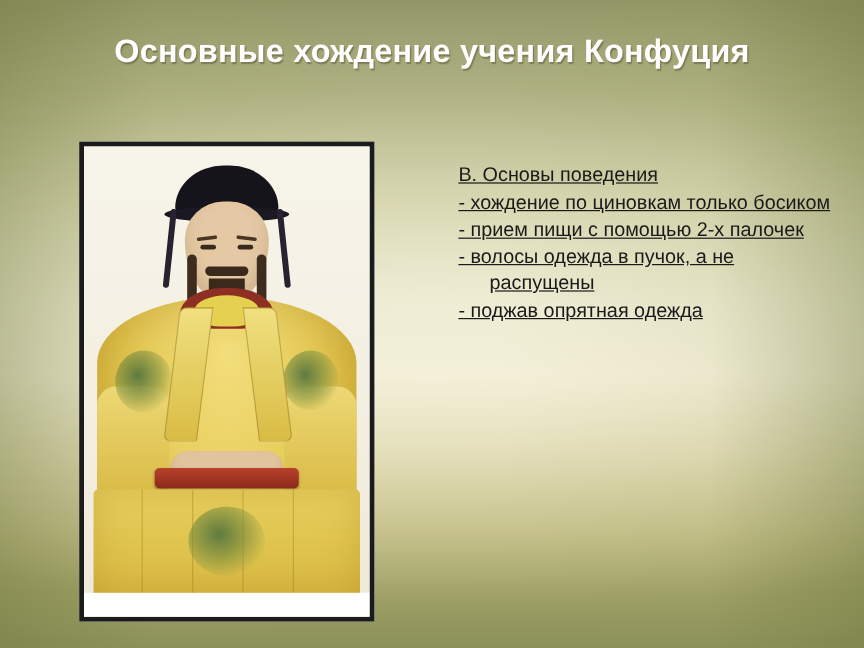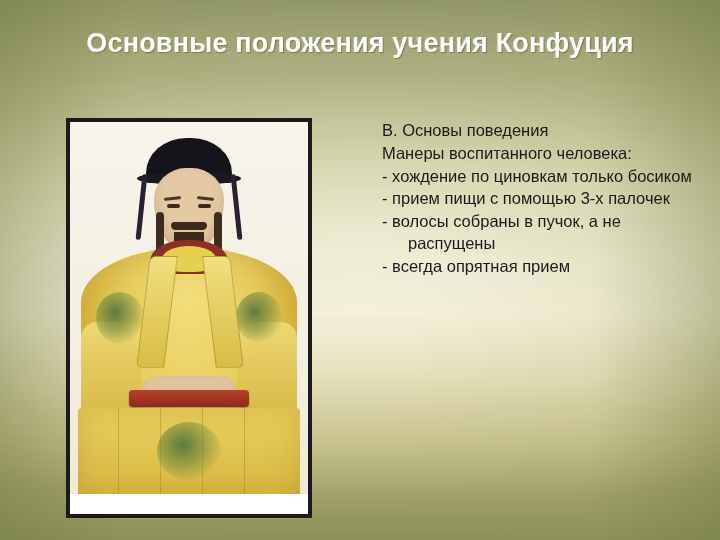--- a/index.html
+++ b/index.html
@@ -286,43 +286,44 @@
     left: 0;
     right: 0;
     bottom: 0;
     height: 20px;
     background: #ffffff;
   }
 
   .body-text {
     position: absolute;
     left: 382px;
-    top: 120px;
+    top: 136px;
     width: 318px;
     z-index: 3;
     color: #1a1a1a;
     font-size: 16.5px;
     line-height: 1.32;
+    text-decoration: underline;
   }
   .body-text p {
     margin: 0 0 1px 0;
     padding-left: 26px;
     text-indent: -26px;
   }
   .body-text p.noindent {
     padding-left: 0;
     text-indent: 0;
   }
 </style>
 </head>
 <body>
 
 <div class="slide">
 
-  <div class="title">Основные положения учения Конфуция</div>
+  <div class="title">Основные хождение учения Конфуция</div>
 
   <div class="photo-frame">
     <div class="photo">
       <div class="hat"></div>
       <div class="hat-brim"></div>
       <div class="hat-tie-l"></div>
       <div class="hat-tie-r"></div>
 
       <div class="face">
         <div class="brow l"></div>
@@ -354,20 +355,19 @@
       </div>
       <div class="dragon-c"></div>
       <div class="shoe-l"></div>
       <div class="shoe-r"></div>
       <div class="photo-floor"></div>
     </div>
   </div>
 
   <div class="body-text">
     <p class="noindent">B. Основы поведения</p>
-    <p>Манеры воспитанного человека:</p>
     <p>- хождение по циновкам только босиком</p>
-    <p>- прием пищи с помощью 3-х палочек</p>
-    <p>- волосы собраны в пучок, а не распущены</p>
-    <p>- всегда опрятная прием</p>
+    <p>- прием пищи с помощью 2-х палочек</p>
+    <p>- волосы одежда в пучок, а не распущены</p>
+    <p>- поджав опрятная одежда</p>
   </div>
 
 </div>
 
 </body></html>

